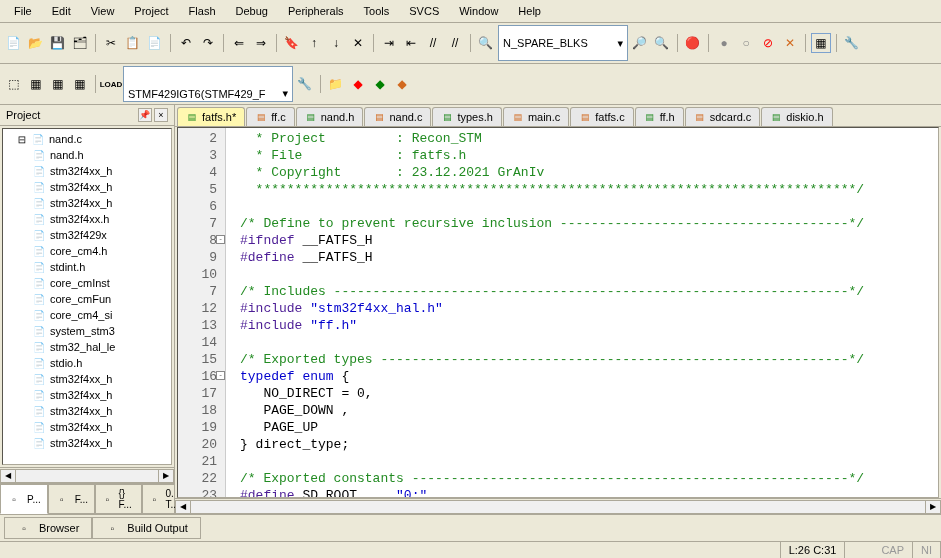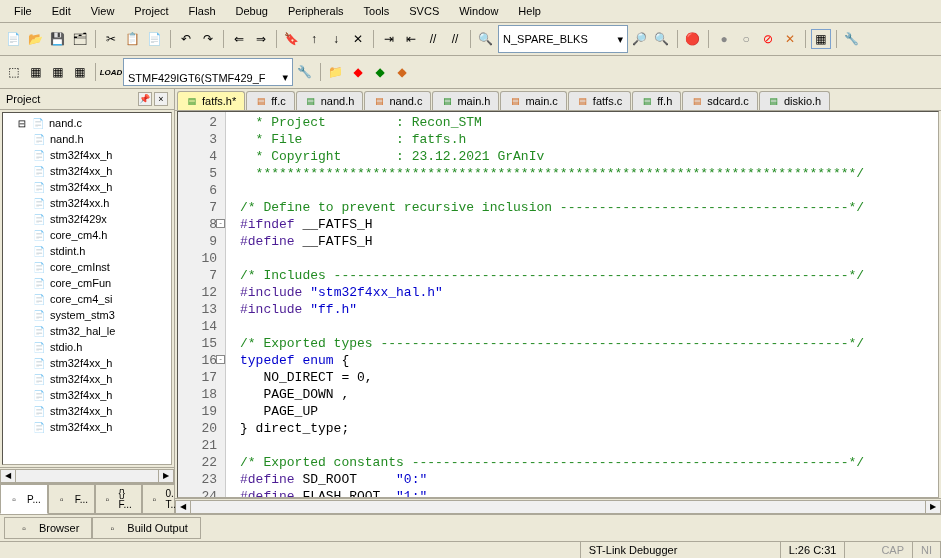--- a/index.html
+++ b/index.html
@@ -4,21 +4,21 @@
 <style>
   * { box-sizing: border-box; margin: 0; padding: 0; }
   body { font-family: Tahoma, sans-serif; font-size: 11px; background: #ece9d8; width: 941px; height: 558px; overflow: hidden; display: flex; flex-direction: column; }
   
   .menubar { display: flex; background: #ece9d8; padding: 2px 4px; border-bottom: 1px solid #aca899; }
   .menubar-item { padding: 3px 10px; cursor: pointer; }
   
   .toolbar { display: flex; align-items: center; background: #ece9d8; padding: 2px 4px; border-bottom: 1px solid #aca899; gap: 2px; }
   .toolbar .sep { width: 1px; height: 18px; background: #aca899; margin: 0 3px; }
   .tb-btn { width: 20px; height: 20px; display: flex; align-items: center; justify-content: center; border: 1px solid transparent; cursor: pointer; font-size: 12px; }
-  .tb-combo { height: 28px; padding: 1px 4px; border: 1px solid #7f9db9; background: white; display: flex; align-items: center; min-width: 130px; font-size: 11px; justify-content: space-between;}
+  .tb-combo { height: 36px; padding: 1px 4px; border: 1px solid #7f9db9; background: white; display: flex; align-items: center; min-width: 130px; font-size: 11px; justify-content: space-between;}
   
   .body-row { display: flex; flex: 1; min-height: 0; }
   
   .project-panel { width: 175px; background: #ece9d8; border-right: 1px solid #aca899; display: flex; flex-direction: column; }
   .panel-header { display: flex; align-items: center; padding: 3px 6px; background: #ece9d8; border-bottom: 1px solid #aca899; font-weight: normal; }
   .panel-header .spacer { flex: 1; }
   .panel-ctrl { width: 14px; height: 14px; display: inline-flex; align-items: center; justify-content: center; margin-left: 2px; cursor: pointer; font-size: 9px; border: 1px solid #aca899; background: #f0f0f0;}
   .tree { flex: 1; background: white; overflow: auto; padding: 2px; border: 1px inset #aca899; margin: 2px;}
   .tree-row { display: flex; align-items: center; padding: 1px 0 1px 28px; white-space: nowrap; cursor: pointer; }
   .tree-row.root { padding-left: 10px; }
@@ -120,21 +120,21 @@
   <span class="sep"></span>
   <span class="tb-btn">🔧</span>
 </div>
 
 <div class="toolbar">
   <span class="tb-btn">⬚</span>
   <span class="tb-btn">▦</span>
   <span class="tb-btn">▦</span>
   <span class="tb-btn">▦</span>
   <span class="sep"></span>
-  <span class="tb-btn" style="font-size:8px; font-weight:bold;font-style:italic;">LOAD</span>
+  <span class="tb-btn" style="font-size:8px; font-weight:bold;">LOAD</span>
   <div class="tb-combo" style="min-width:170px;align-items:flex-end;">
     <span>STMF429IGT6(STMF429_F</span>
     <span>▾</span>
   </div>
   <span class="tb-btn">🔧</span>
   <span class="sep"></span>
   <span class="tb-btn">📁</span>
   <span class="tb-btn" style="color:red;">◆</span>
   <span class="tb-btn" style="color:green;">◆</span>
   <span class="tb-btn" style="color:#d2691e;">◆</span>
@@ -270,21 +270,21 @@
         <div class="file-tab">
           <span class="tab-icon green">▤</span>
           <span>nand.h</span>
         </div>
         <div class="file-tab">
           <span class="tab-icon orange">▤</span>
           <span>nand.c</span>
         </div>
         <div class="file-tab">
           <span class="tab-icon green">▤</span>
-          <span>main.h</span>
+          <span>types.h</span>
         </div>
         <div class="file-tab">
           <span class="tab-icon orange">▤</span>
           <span>main.c</span>
         </div>
         <div class="file-tab">
           <span class="tab-icon orange">▤</span>
           <span>fatfs.c</span>
         </div>
         <div class="file-tab">
@@ -343,17 +343,16 @@
       <span>Browser</span>
     </div>
     <div class="bottom-tab">
       <span class="tree-icon">▫</span>
       <span>Build Output</span>
     </div>
   </div>
 
 <div class="statusbar">
   <div class="status-cell wide"></div>
-  <div class="status-cell" style="min-width:200px;">ST-Link Debugger</div>
   <div class="status-cell">L:26 C:31</div>
   <div class="status-cell" style="color:#999;margin-left:28px;">CAP</div>
   <div class="status-cell" style="color:#999;">NI</div>
 </div>
 
 </body></html>

